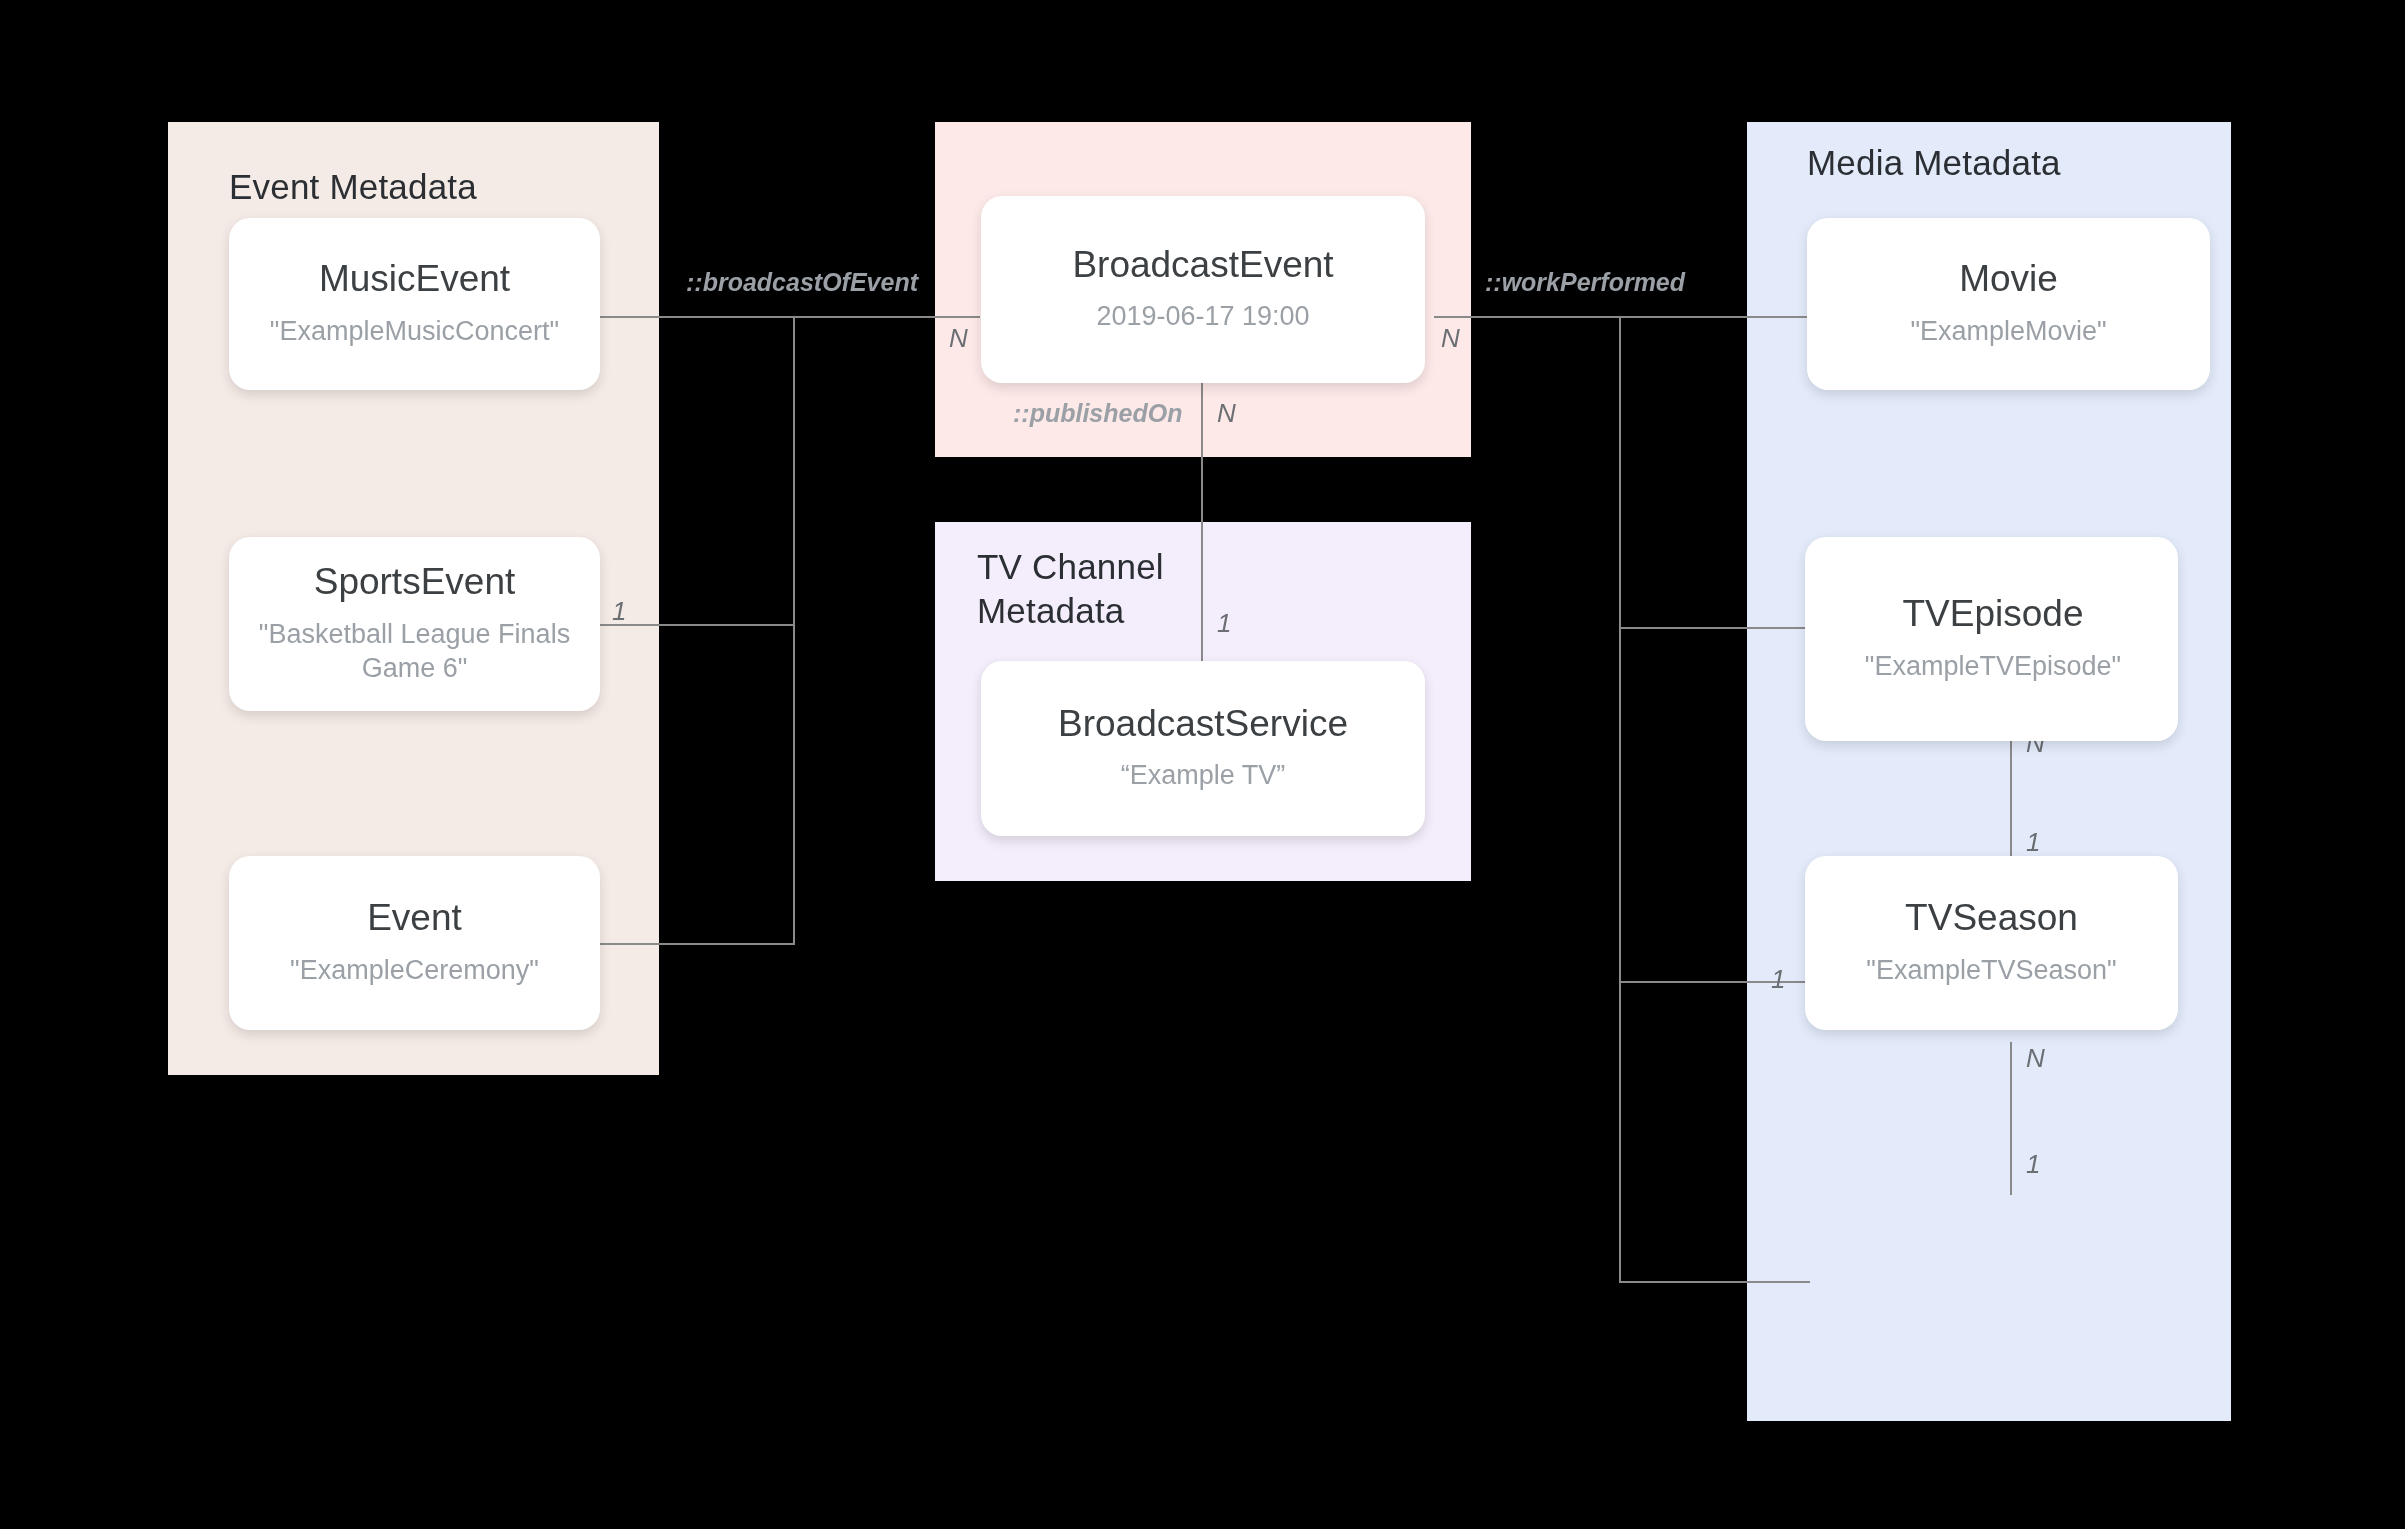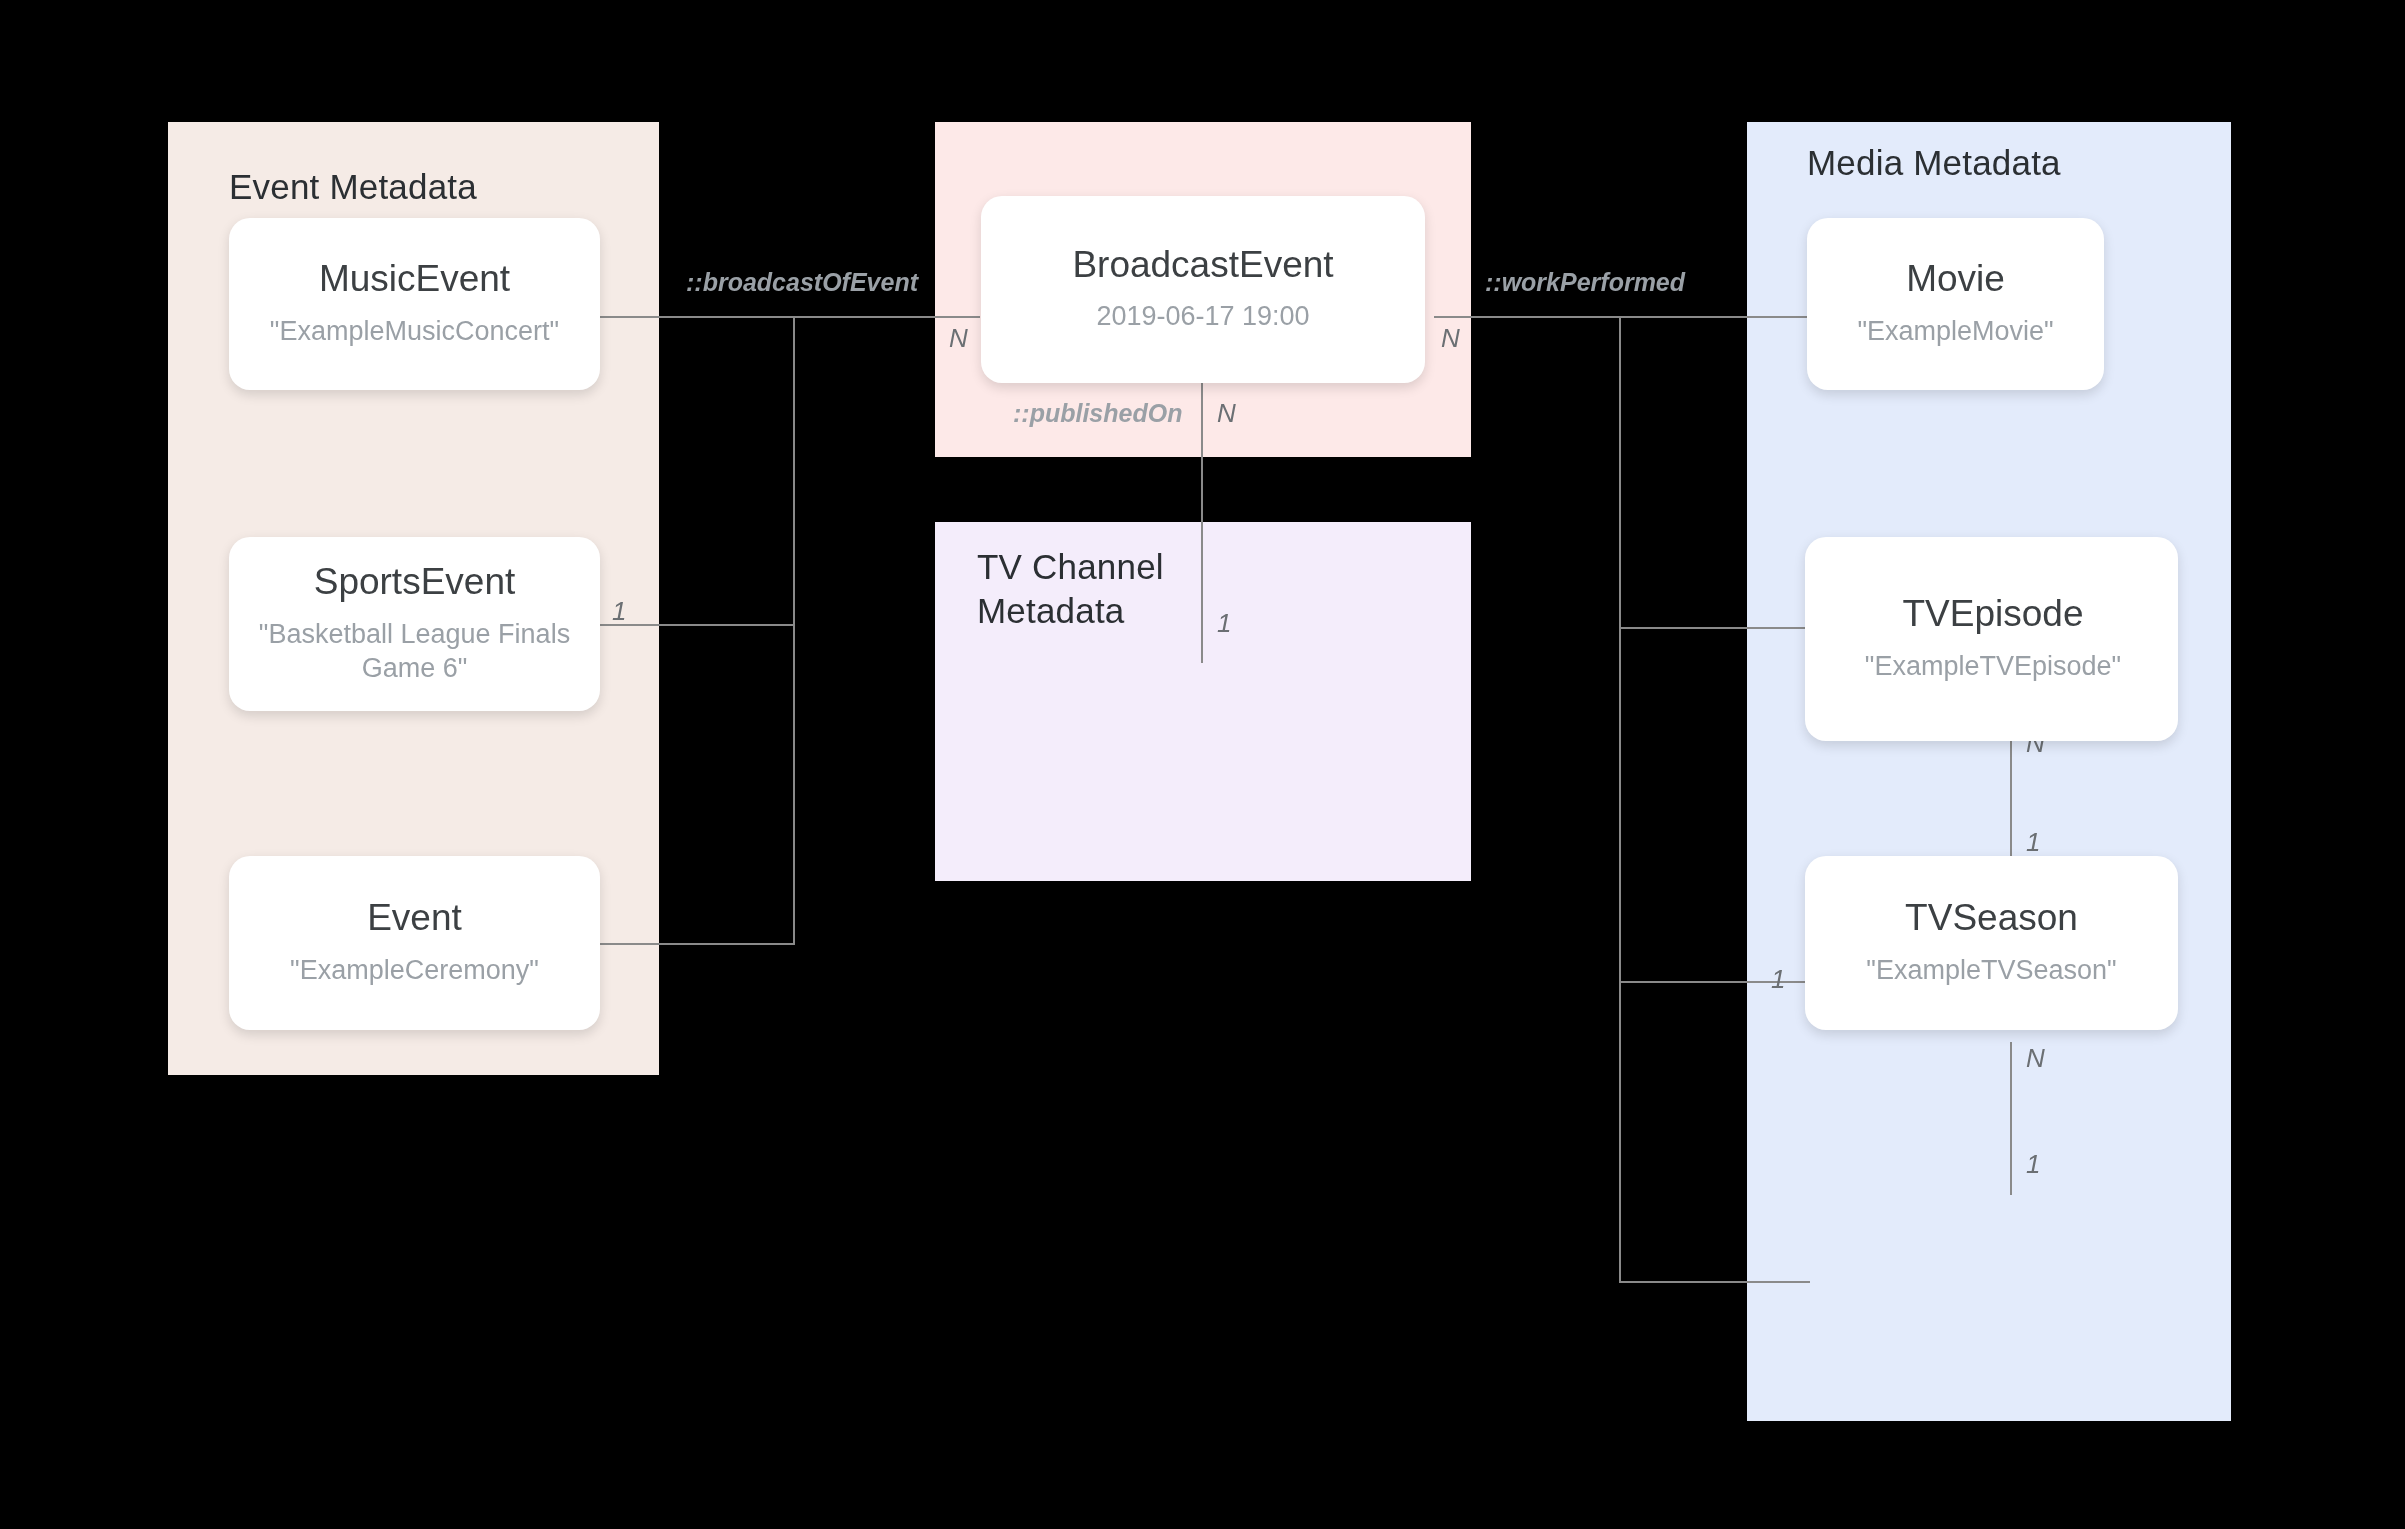--- a/index.html
+++ b/index.html
@@ -98,22 +98,26 @@
   <div class="card" style="left:229px;top:856px;width:371px;height:174px;">
     <div class="card-title">Event</div>
     <div class="card-sub">"ExampleCeremony"</div>
   </div>
 
   <div class="card" style="left:981px;top:196px;width:444px;height:187px;">
     <div class="card-title">BroadcastEvent</div>
     <div class="card-sub">2019-06-17 19:00</div>
   </div>
 
+  <div class="card" style="left:981px;top:661px;width:444px;height:175px;">
+    <div class="card-title">BroadcastService</div>
+    <div class="card-sub">“Example TV”</div>
+  </div>
 
-  <div class="card" style="left:1807px;top:218px;width:297px;height:172px;">
+  <div class="card" style="left:1807px;top:218px;width:403px;height:172px;">
     <div class="card-title">Movie</div>
     <div class="card-sub">"ExampleMovie"</div>
   </div>
 
   <div class="card" style="left:1805px;top:537px;width:373px;height:204px;padding-left:20px;">
     <div class="card-title">TVEpisode</div>
     <div class="card-sub">"ExampleTVEpisode"</div>
   </div>
 
   <div class="card" style="left:1805px;top:856px;width:373px;height:174px;">

